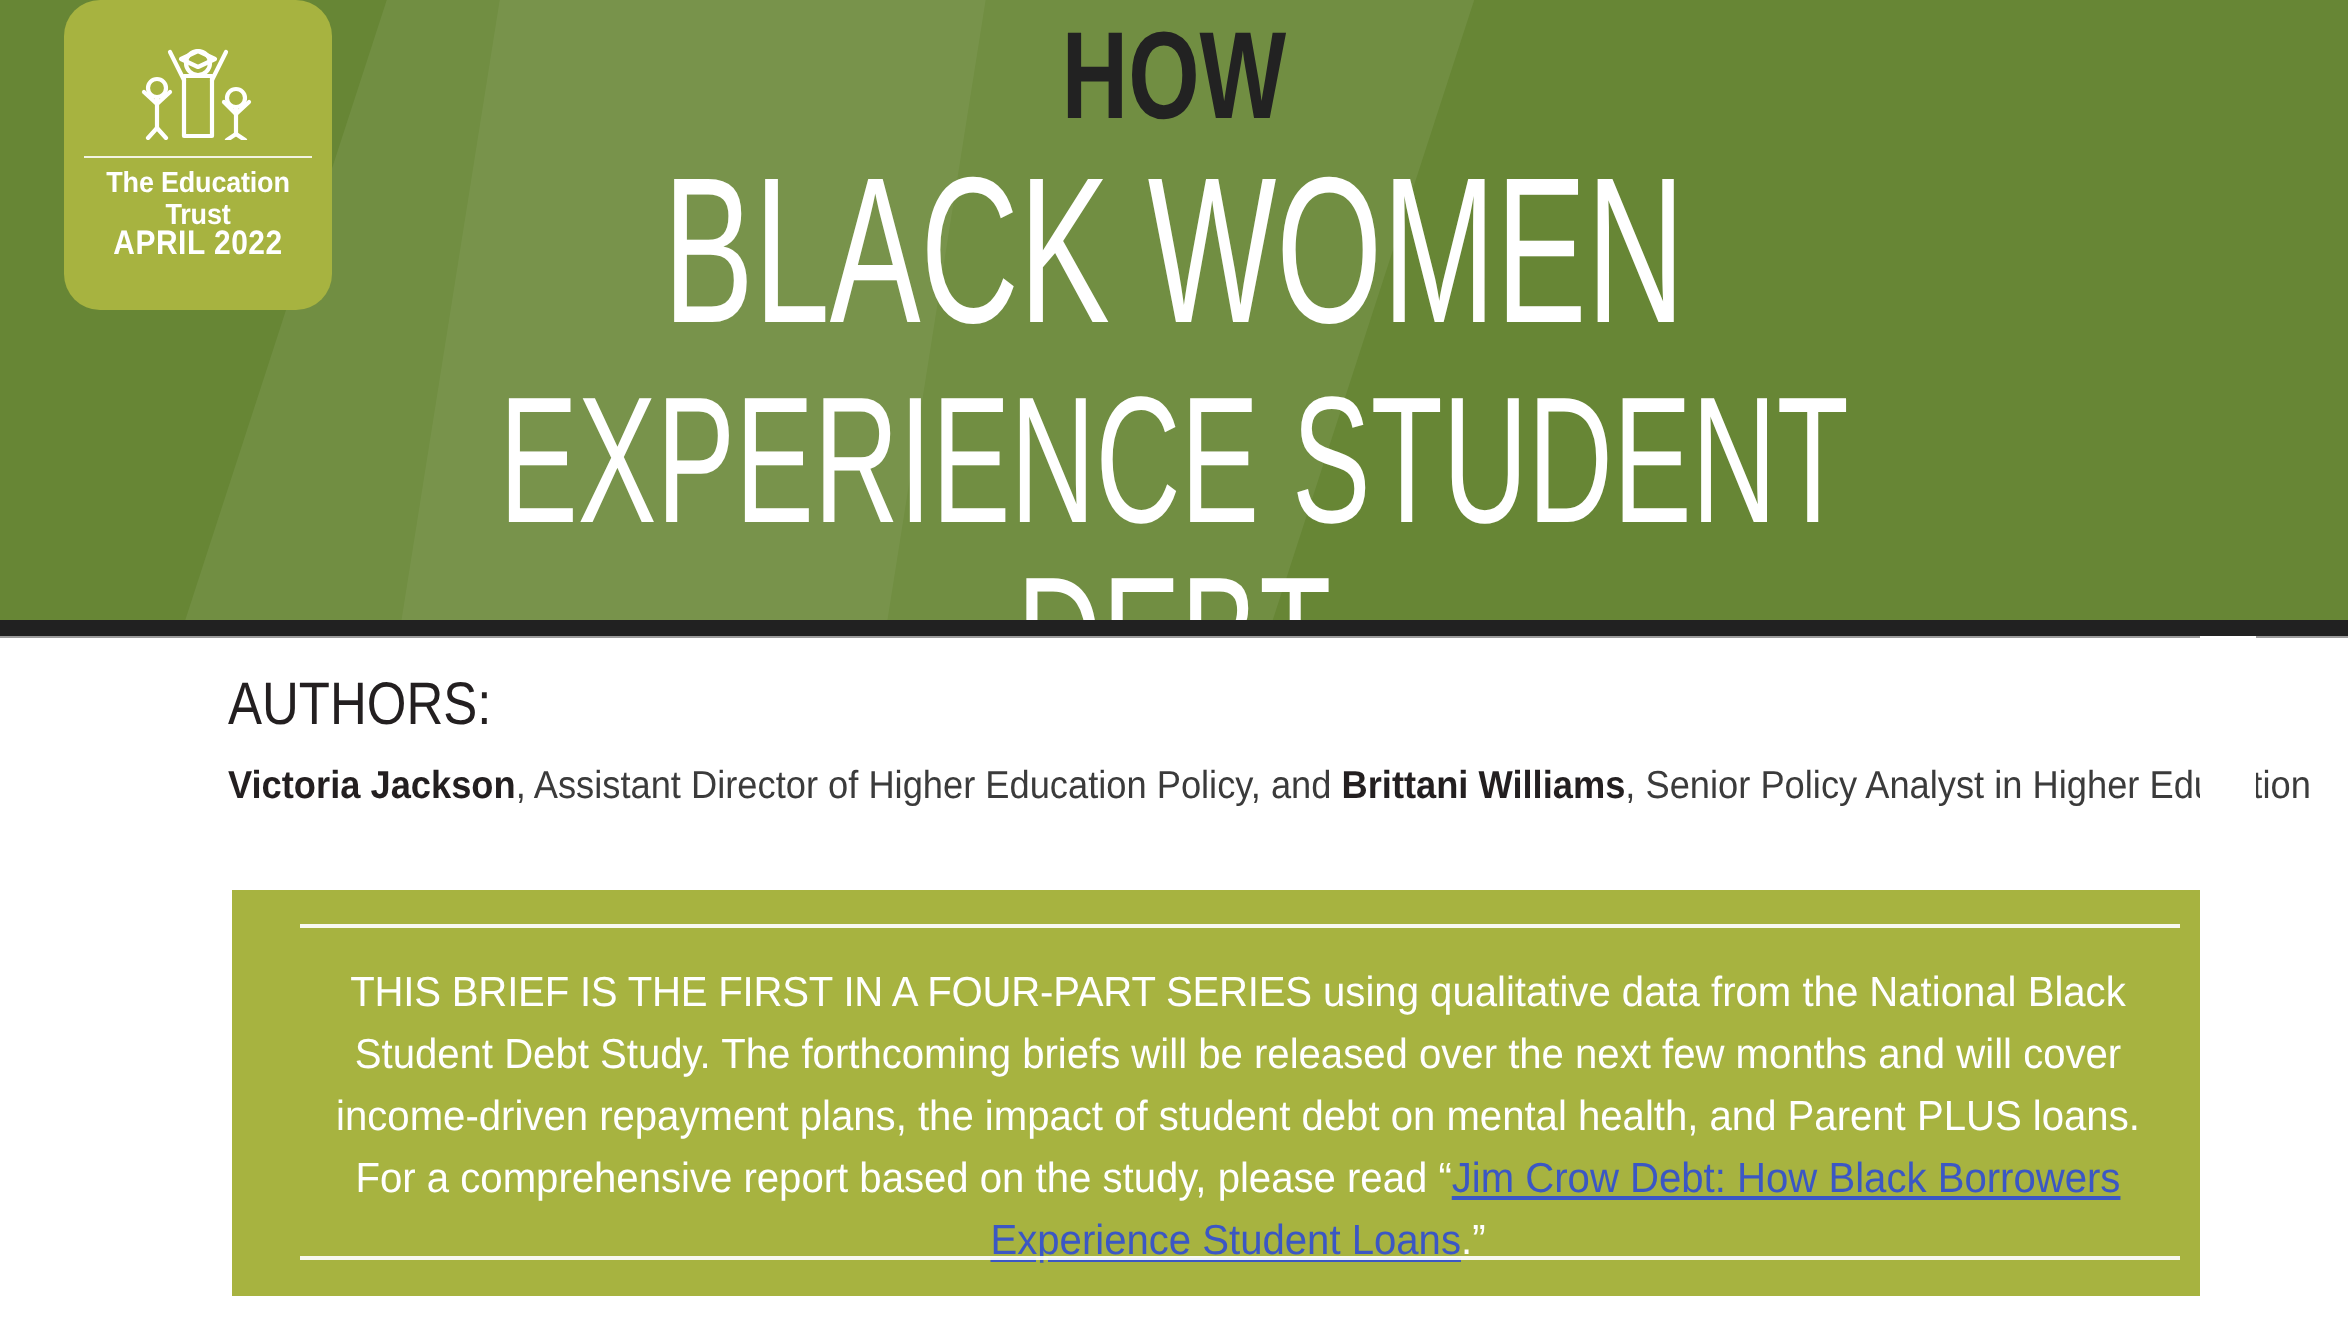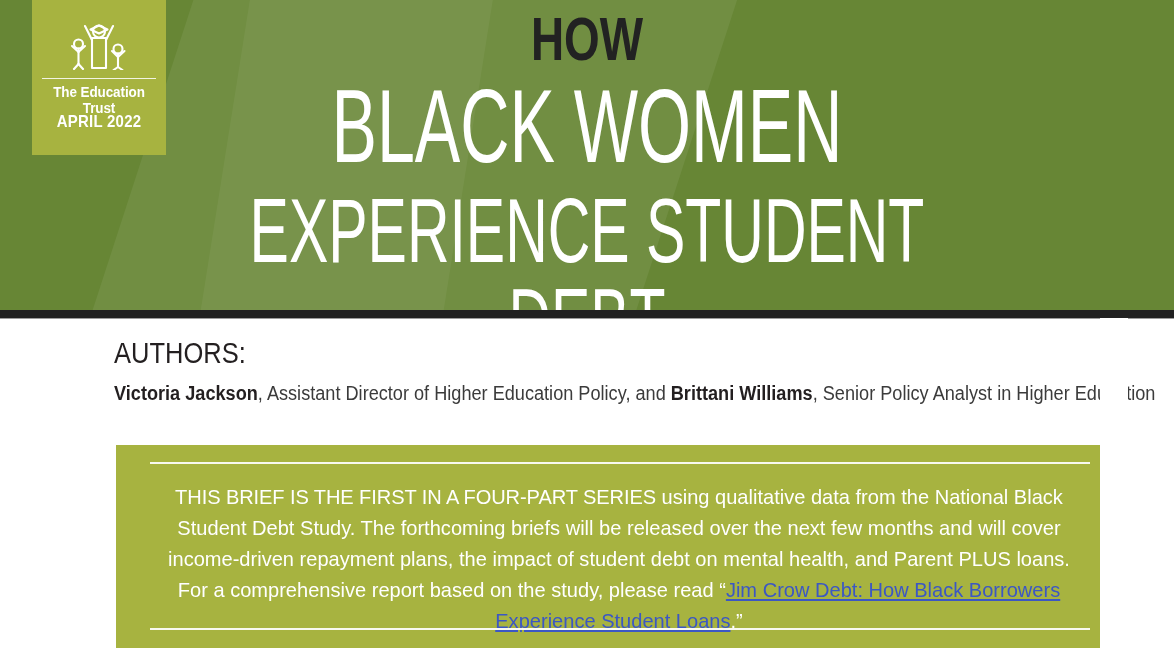--- a/index.html
+++ b/index.html
@@ -56,20 +56,21 @@
 
   
   .logo-block {
     position: absolute;
     left: 32px;
     top: 0;
     width: 134px;
     height: 155px;
     background: #a7b340;
     z-index: 4;
+    border-radius: 18px;
   }
   .logo-mark {
     position: absolute;
     left: 50%;
     top: 20px;
     transform: translateX(-50%);
     width: 66px;
     height: 50px;
   }
   .logo-rule {

